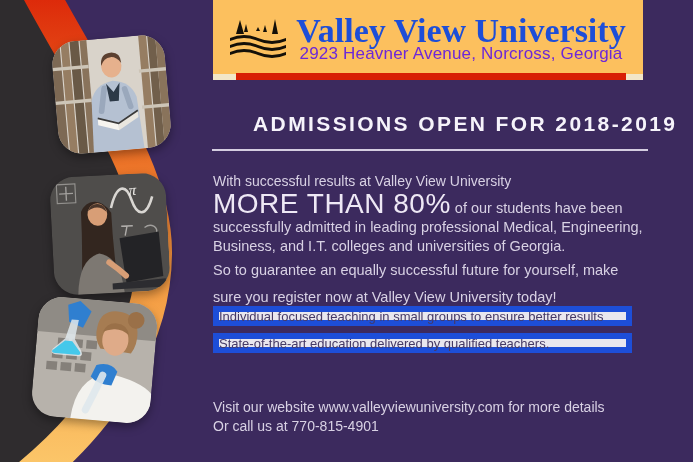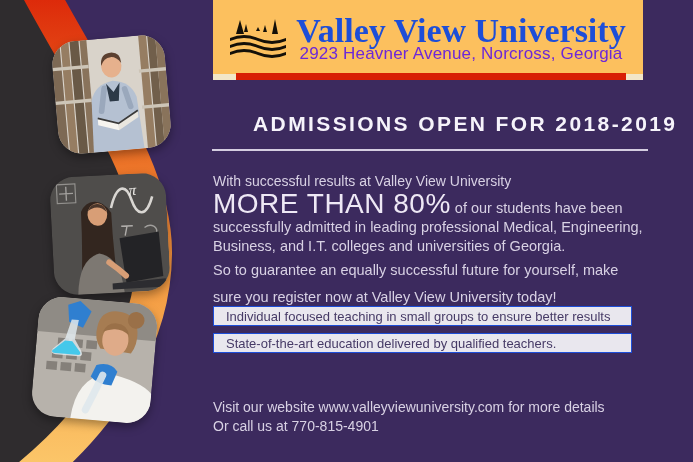--- a/index.html
+++ b/index.html
@@ -52,22 +52,22 @@
 
   .copy{position:absolute;left:213px;width:437px;color:var(--body_text)}
   .intro-line{top:172px;font-size:14px;line-height:18px}
   .stat-block{top:190px;font-size:14.5px;line-height:19px}
   .stat-text{font-size:28px;line-height:27px;color:#eee8f5;letter-spacing:.5px}
   .cta{top:257px;font-size:14.5px;line-height:27px}
 
   .features{position:absolute;left:213px;top:306px;width:419px}
   .feature-bar{
     height:20px;margin-bottom:7px;background:var(--bar_bg);
-    border:1px solid #1d4ed8;display:flex;align-items:center;
-    padding-left:12px;font-size:13px;color:var(--bar_text);
+    border:6px solid #1d4ed8;display:flex;align-items:center;
+    font-size:13px;color:var(--bar_text);
   }
   .footer-block{top:398px;font-size:14px;line-height:19px}
 </style>
 </head>
 <body>
 
 <div class="canvas">
 
   <svg class="left-art" viewBox="0 0 693 462" aria-hidden="true">
     <defs>

